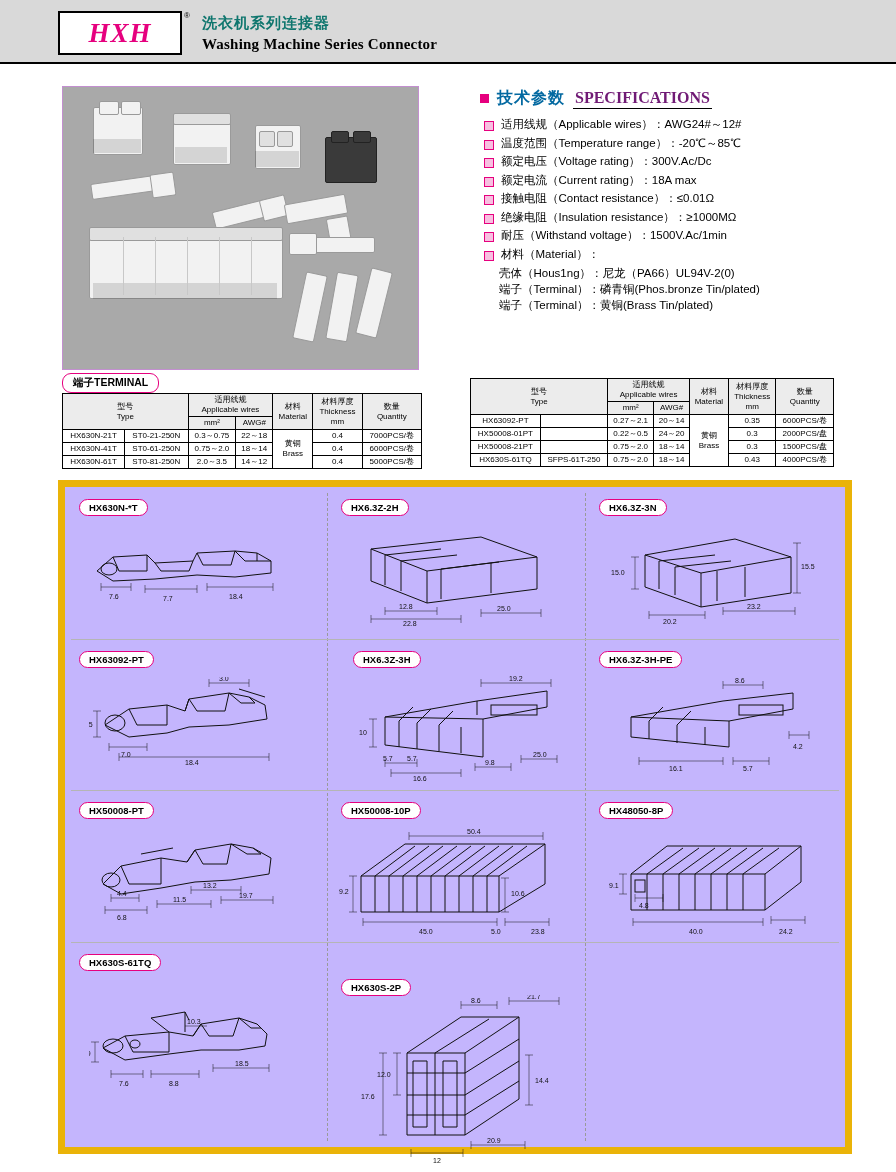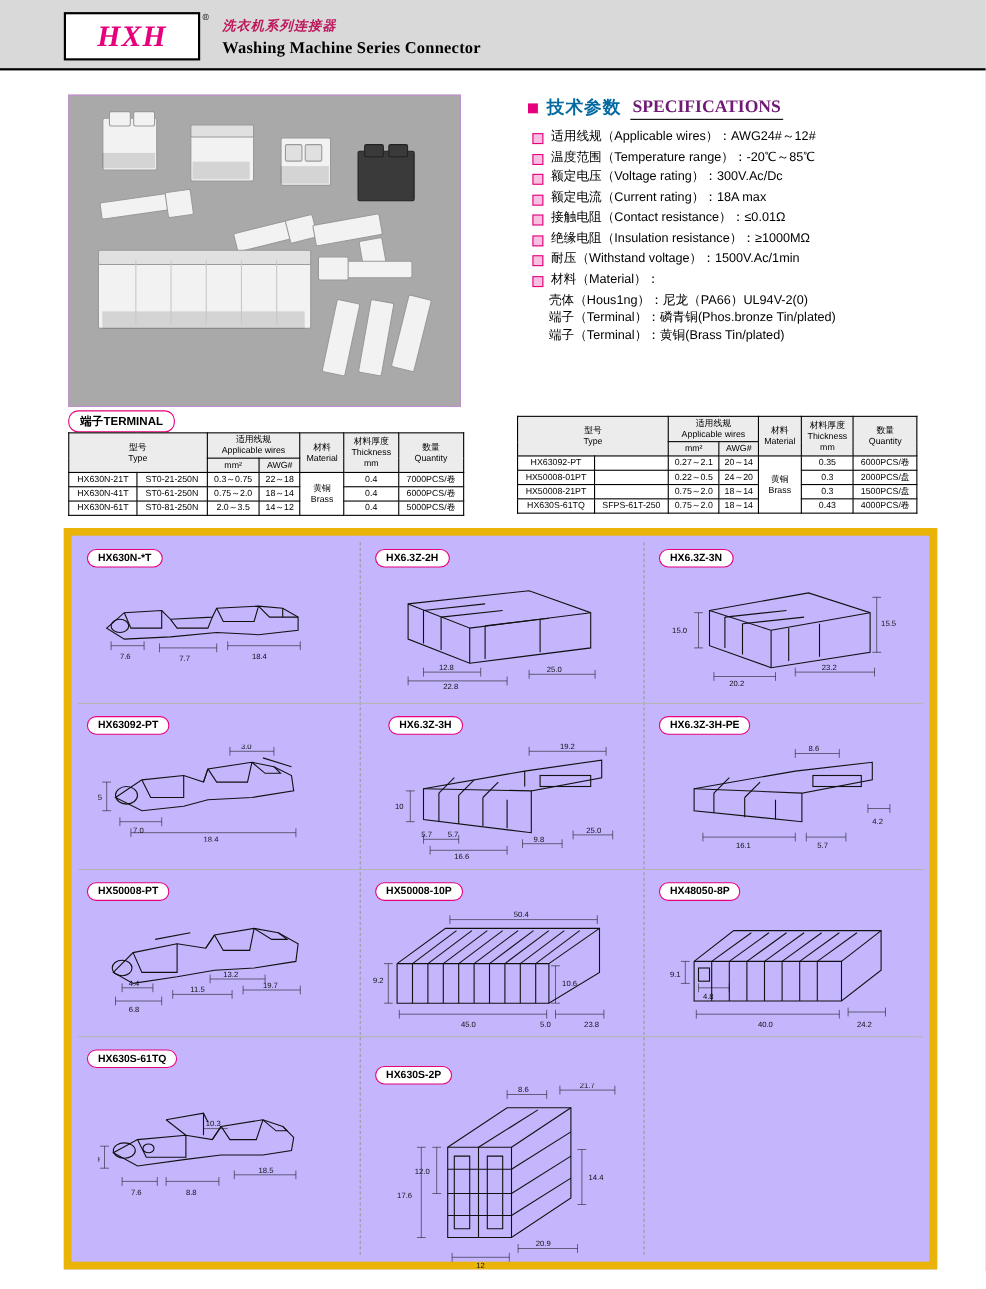--- a/index.html
+++ b/index.html
@@ -29,22 +29,22 @@
   .logo-text{
     font-family:"Liberation Serif",serif;
     font-weight:bold;font-size:27px;letter-spacing:1px;color:#e6007e;
     font-style:italic;
   }
   .logo-reg{
     position:absolute;right:-10px;top:-2px;font-size:8px;color:#000;
   }
   .title-block{margin-left:20px;}
   .title-cn{
-    font-size:12px;font-weight:bold;color:#be185d;
-    letter-spacing:1px;line-height:22px;font-style:italic;
+    font-size:15px;font-weight:bold;color:#0f766e;
+    letter-spacing:1px;line-height:22px;
   }
   .title-en{
     font-family:"Liberation Serif",serif;
     font-size:15px;font-weight:bold;color:#000;line-height:20px;
     letter-spacing:.2px;
   }
   
   .photo{
     position:absolute;left:62px;top:86px;width:355px;height:282px;
     background:#a9a9a9;border:1px solid #c38fd0;
@@ -714,21 +714,21 @@
           <line x1="180" y1="74" x2="180" y2="82"></line>
       </g>
       <text x="-8" y="66" font-size="7" fill="#111" font-family="Liberation Sans">2.9</text>
       <text x="98" y="34" font-size="7" fill="#111" font-family="Liberation Sans">10.3</text>
       <text x="30" y="96" font-size="7" fill="#111" font-family="Liberation Sans">7.6</text>
       <text x="80" y="96" font-size="7" fill="#111" font-family="Liberation Sans">8.8</text>
       <text x="146" y="76" font-size="7" fill="#111" font-family="Liberation Sans">18.5</text>
     </svg>
   </div>
 
-  <div class="cell" style="left:262px;top:470px;width:258px;height:200px;">
+  <div class="cell" style="left:262px;top:480px;width:258px;height:200px;">
     <div class="tag" style="left:14px;top:12px;">HX630S-2P</div>
     <svg class="dwg" style="left:22px;top:28px;" width="230" height="170" viewBox="0 0 230 170">
       <g fill="none" stroke="#111" stroke-width="1">
         <path d="M58 58 L112 22 L170 22 L170 104 L116 140 L58 140 Z"></path>
         <path d="M58 58 L116 58 L116 140"></path>
         <path d="M116 58 L170 22"></path>
         <path d="M86 58 L86 140"></path>
         <path d="M86 58 L140 24"></path>
         <path d="M58 78 L116 78"></path>
           <path d="M58 100 L116 100"></path>

